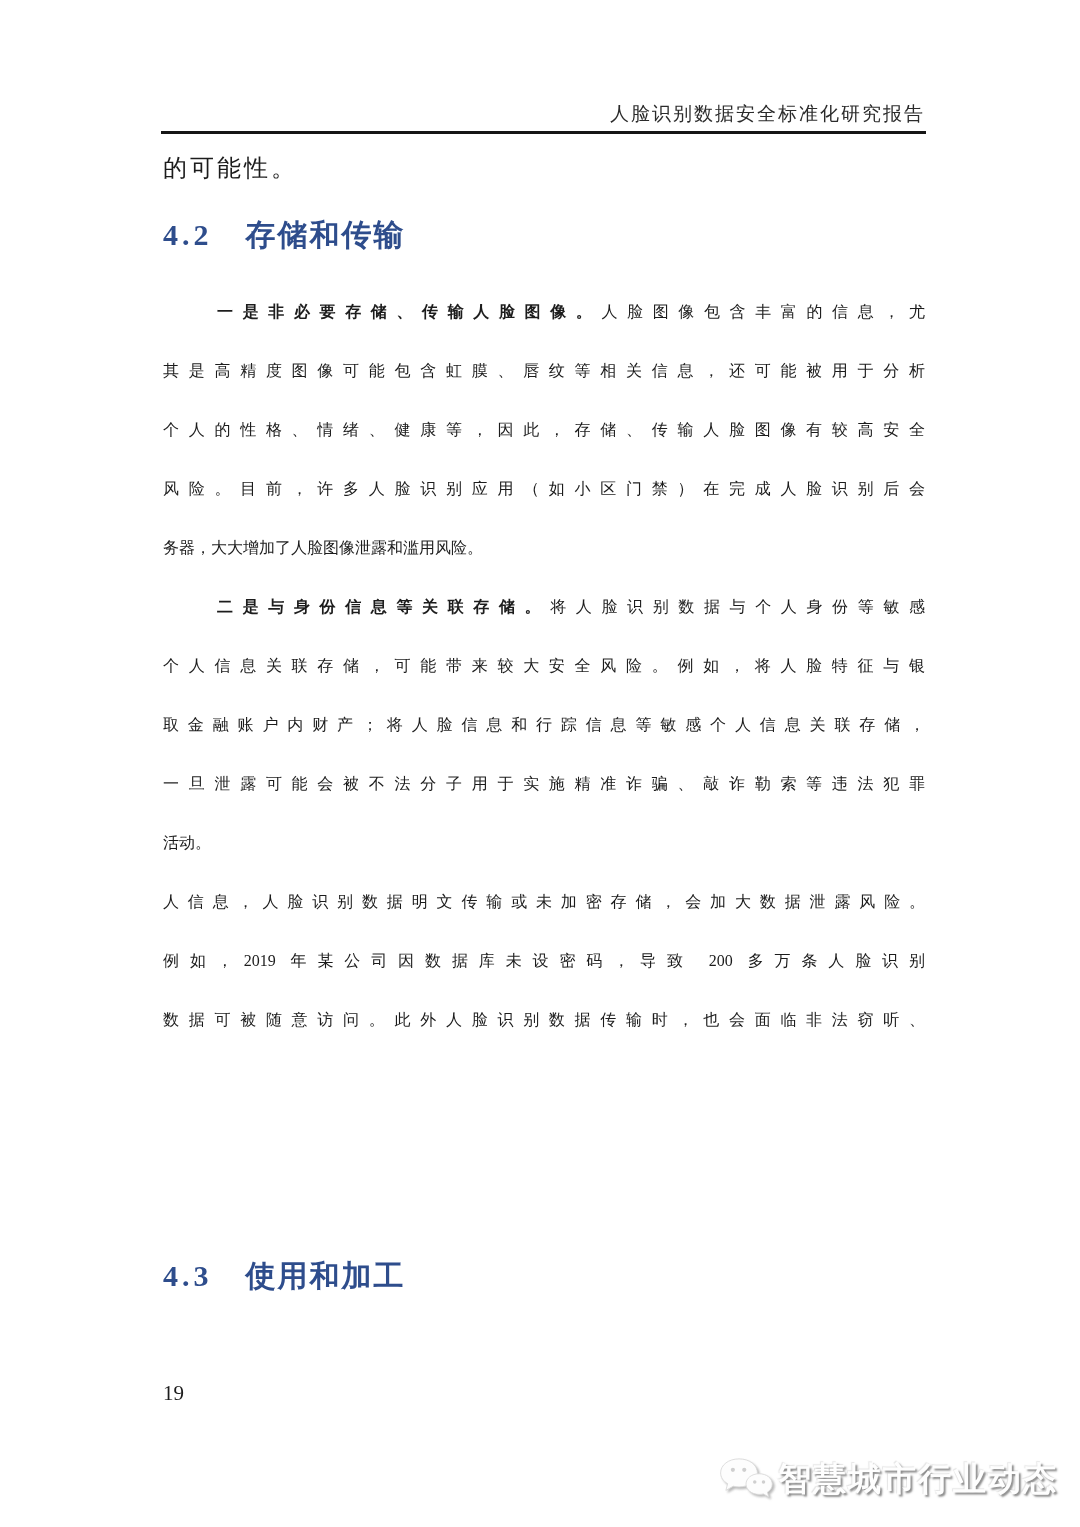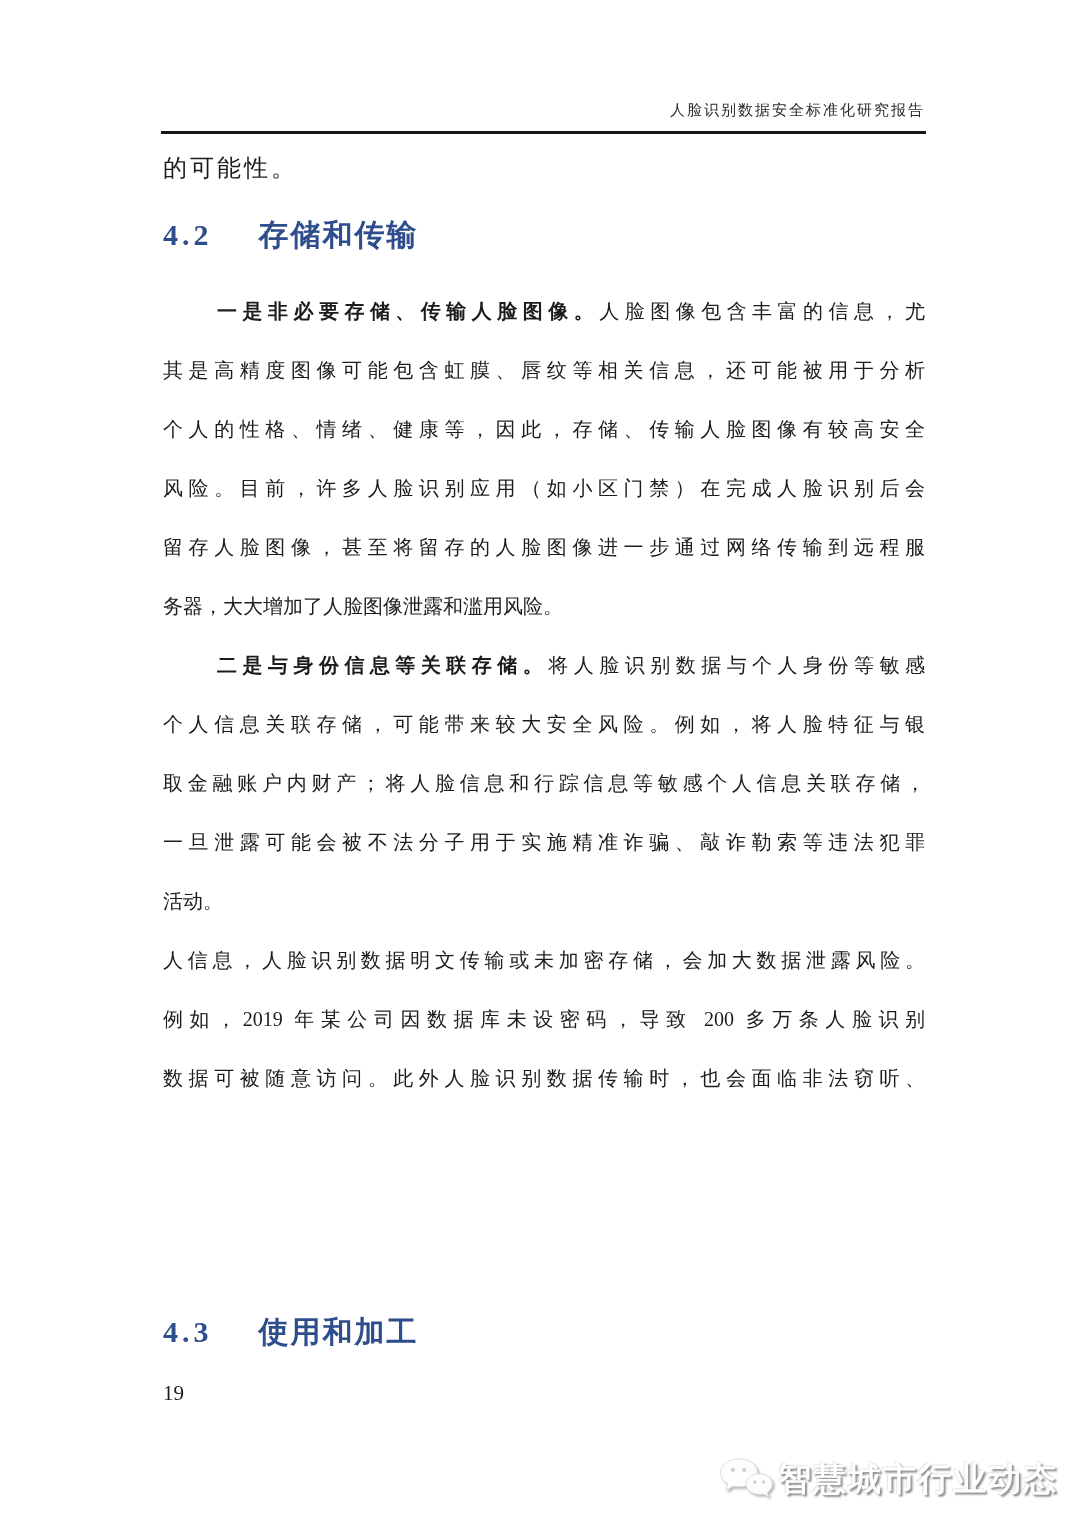--- a/index.html
+++ b/index.html
@@ -11,21 +11,21 @@
     position: relative;
     overflow: hidden;
   }
   .page { position: absolute; inset: 0; background: #ffffff; }
 
   
   .running-head {
     position: absolute;
     top: 101px; left: 163px; width: 762px;
     text-align: right;
-    font-size: 15px;
+    font-size: 19px;
     letter-spacing: 2px;
     color: #2b2b2b;
   }
   .head-rule {
     position: absolute;
     top: 131px; left: 161px; width: 765px; height: 3px;
     background: #161616;
   }
 
   
@@ -44,34 +44,34 @@
     left: 163px;
     color: #2e4d8c;
     font-weight: bold;
     font-size: 30px;
     letter-spacing: 2px;
     white-space: nowrap;
   }
   .section-heading .sec-num {
     font-family: "Liberation Serif", "DejaVu Serif", serif;
     letter-spacing: 4px;
-    margin-right: 46px;
+    margin-right: 33px;
   }
   #heading-42 { top: 215px; }
-  #heading-43 { top: 1312px; text-align: center; }
+  #heading-43 { top: 1256px; text-align: center; }
 
   
   .body-block {
     position: absolute;
     top: 282px; left: 163px; width: 762px;
   }
   .doc-line {
     height: 59px;
     line-height: 59px;
-    font-size: 20px;
+    font-size: 16px;
     text-align: justify;
     text-align-last: justify;
     white-space: nowrap;
     color: #1c1c1c;
   }
   .doc-line.first { padding-left: 54px; width: 708px; }
   .doc-line.last  { text-align-last: left; }
   .doc-line .lead-bold {
     font-weight: bold;
     font-family: "Liberation Sans", "DejaVu Sans", sans-serif;
@@ -121,21 +121,20 @@
 
   <div class="section-heading" id="heading-42">
     <span class="sec-num">4.2</span><span>存储和传输</span>
   </div>
 
   <div class="body-block">
       <div class="doc-line first"><span class="lead-bold">一是非必要存储、传输人脸图像。</span><span>人脸图像包含丰富的信息，尤</span></div>
       <div class="doc-line"><span>其是高精度图像可能包含虹膜、唇纹等相关信息，还可能被用于分析</span></div>
       <div class="doc-line"><span>个人的性格、情绪、健康等，因此，存储、传输人脸图像有较高安全</span></div>
       <div class="doc-line"><span>风险。目前，许多人脸识别应用（如小区门禁）在完成人脸识别后会</span></div>
-      <div class="doc-line"><span>留存人脸图像，甚至将留存的人脸图像进一步通过网络传输到远程服</span></div>
       <div class="doc-line last"><span>务器，大大增加了人脸图像泄露和滥用风险。</span></div>
       <div class="doc-line first"><span class="lead-bold">二是与身份信息等关联存储。</span><span>将人脸识别数据与个人身份等敏感</span></div>
       <div class="doc-line"><span>个人信息关联存储，可能带来较大安全风险。例如，将人脸特征与银</span></div>
       <div class="doc-line"><span>取金融账户内财产；将人脸信息和行踪信息等敏感个人信息关联存储，</span></div>
       <div class="doc-line"><span>一旦泄露可能会被不法分子用于实施精准诈骗、敲诈勒索等违法犯罪</span></div>
       <div class="doc-line last"><span>活动。</span></div>
       <div class="doc-line"><span>人信息，人脸识别数据明文传输或未加密存储，会加大数据泄露风险。</span></div>
       <div class="doc-line"><span>例如，2019 年某公司因数据库未设密码，导致 200 多万条人脸识别</span></div>
       <div class="doc-line"><span>数据可被随意访问。此外人脸识别数据传输时，也会面临非法窃听、</span></div>
     </div>

